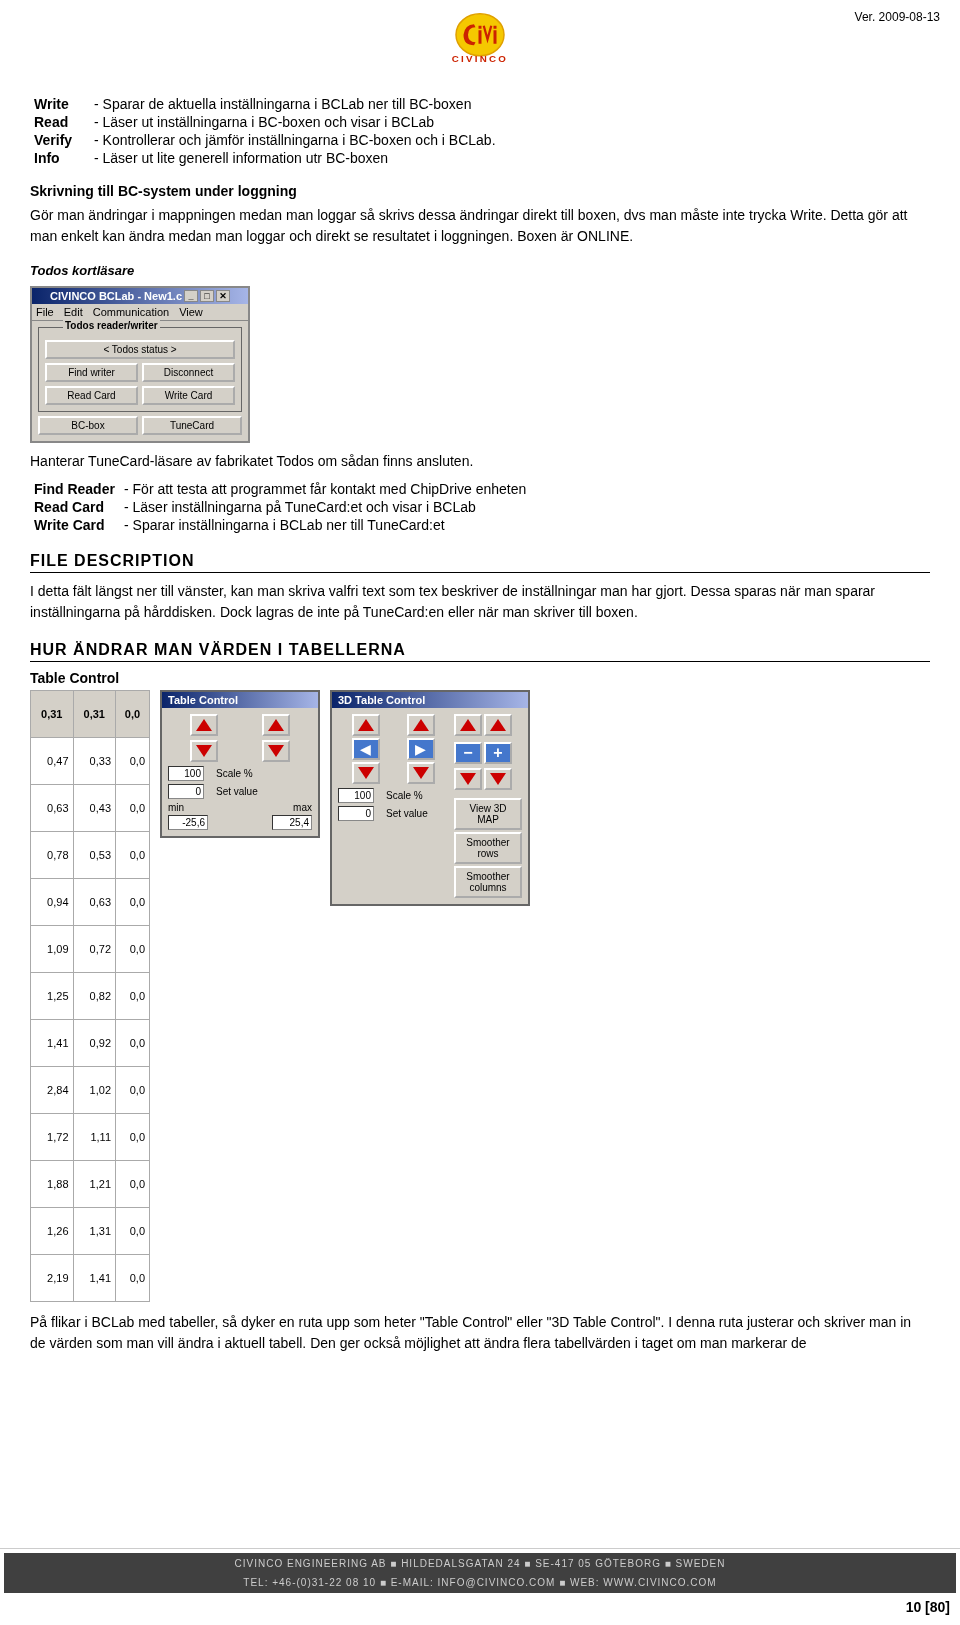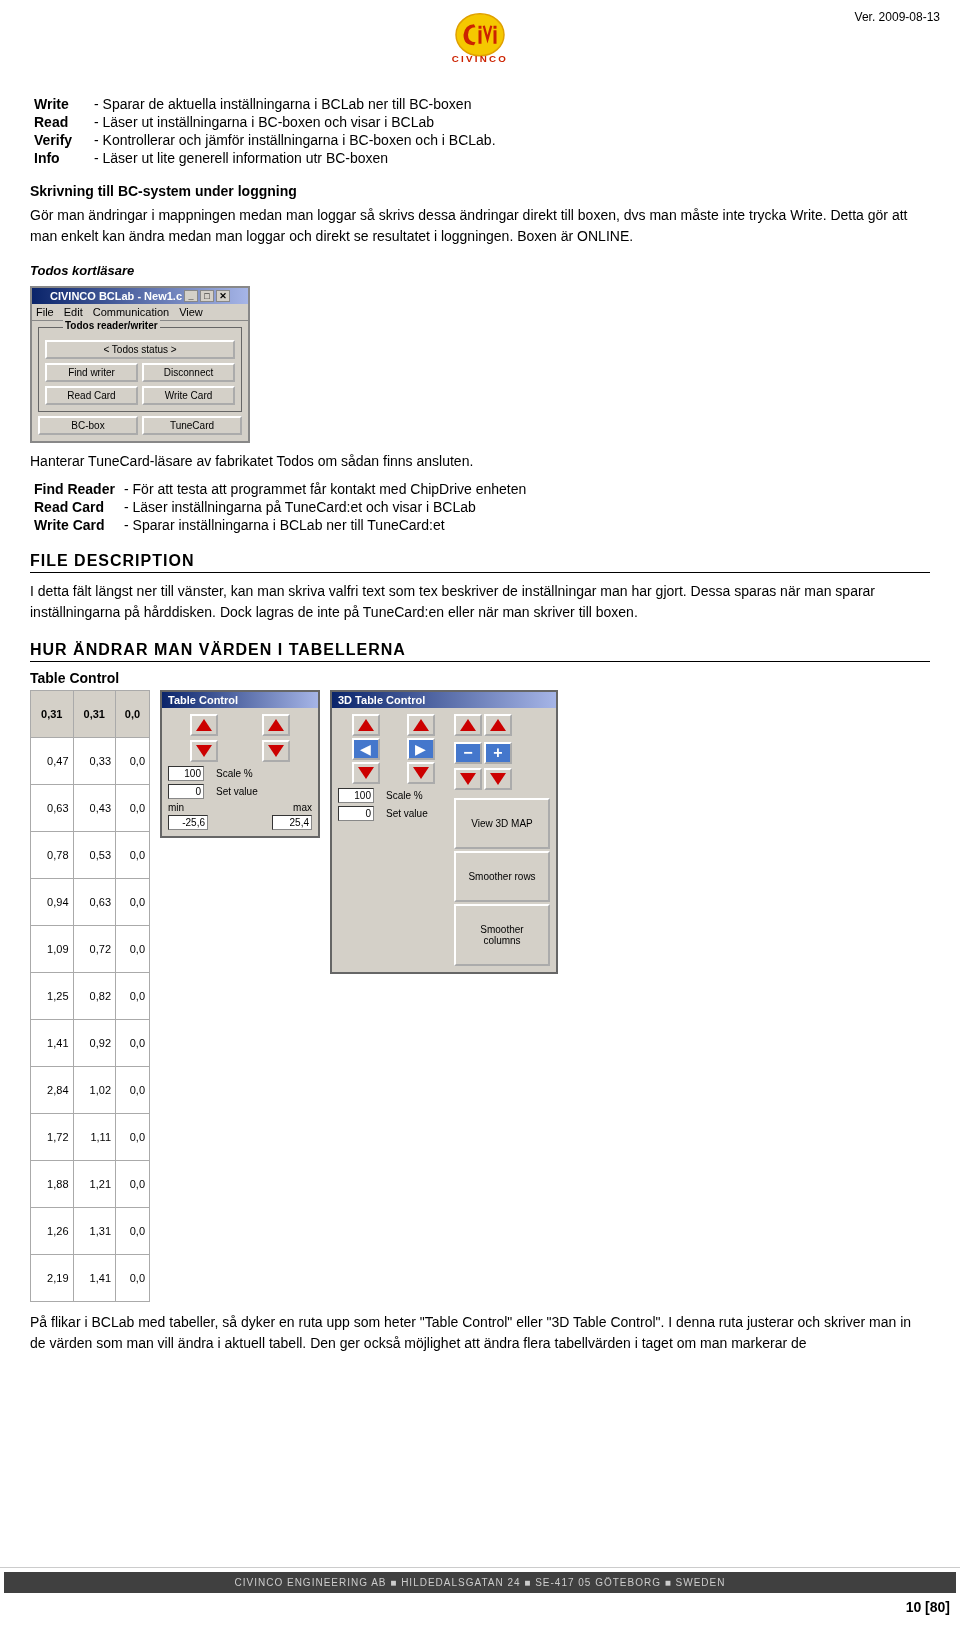--- a/index.html
+++ b/index.html
@@ -350,24 +350,24 @@
       padding: 6px;
       gap: 6px;
     }
     .td3-left {
       min-width: 110px;
     }
     .td3-right-btn {
       background: #d4d0c8;
       border: 2px outset #fff;
       font-size: 10px;
-      padding: 18px 8px;
+      padding: 3px 8px;
       cursor: pointer;
       text-align: center;
-      width: 96px;
+      width: 68px;
     }
     .footer-bottom {
       background: #fff;
       text-align: center;
       padding: 4px;
       border-top: 1px solid #ccc;
     }
   </style>
 </head>
 <body>
@@ -680,16 +680,19 @@
     <div class="body-text">På flikar i BCLab med tabeller, så dyker en ruta upp som heter "Table Control" eller "3D Table Control". I denna ruta justerar och skriver man in de värden som man vill ändra i aktuell tabell. Den ger också möjlighet att ändra flera tabellvärden i taget om man markerar de</div>
 
   </div>
 
 </div>
 
 <div class="footer-bottom" style="position:absolute;bottom:0;left:0;right:0;background:#fff;">
   <div style="background:#404040;color:#ccc;font-size:10px;padding:5px 20px;text-align:center;letter-spacing:1px;">
     <span>CIVINCO ENGINEERING AB  ■  HILDEDALSGATAN 24  ■  SE-417 05 GÖTEBORG  ■  SWEDEN</span>
   </div>
+  <div style="background:#404040;color:#ccc;font-size:10px;padding:3px 20px 5px 20px;text-align:center;letter-spacing:1px;">
+    <span>TEL: +46-(0)31-22 08 10  ■  E-MAIL: INFO@CIVINCO.COM  ■  WEB: WWW.CIVINCO.COM</span>
+  </div>
   <div style="background:#fff;text-align:right;padding:6px;font-size:14px;font-weight:bold;">
     <span>10 [80]</span>
   </div>
 </div>
 
 </body></html>

